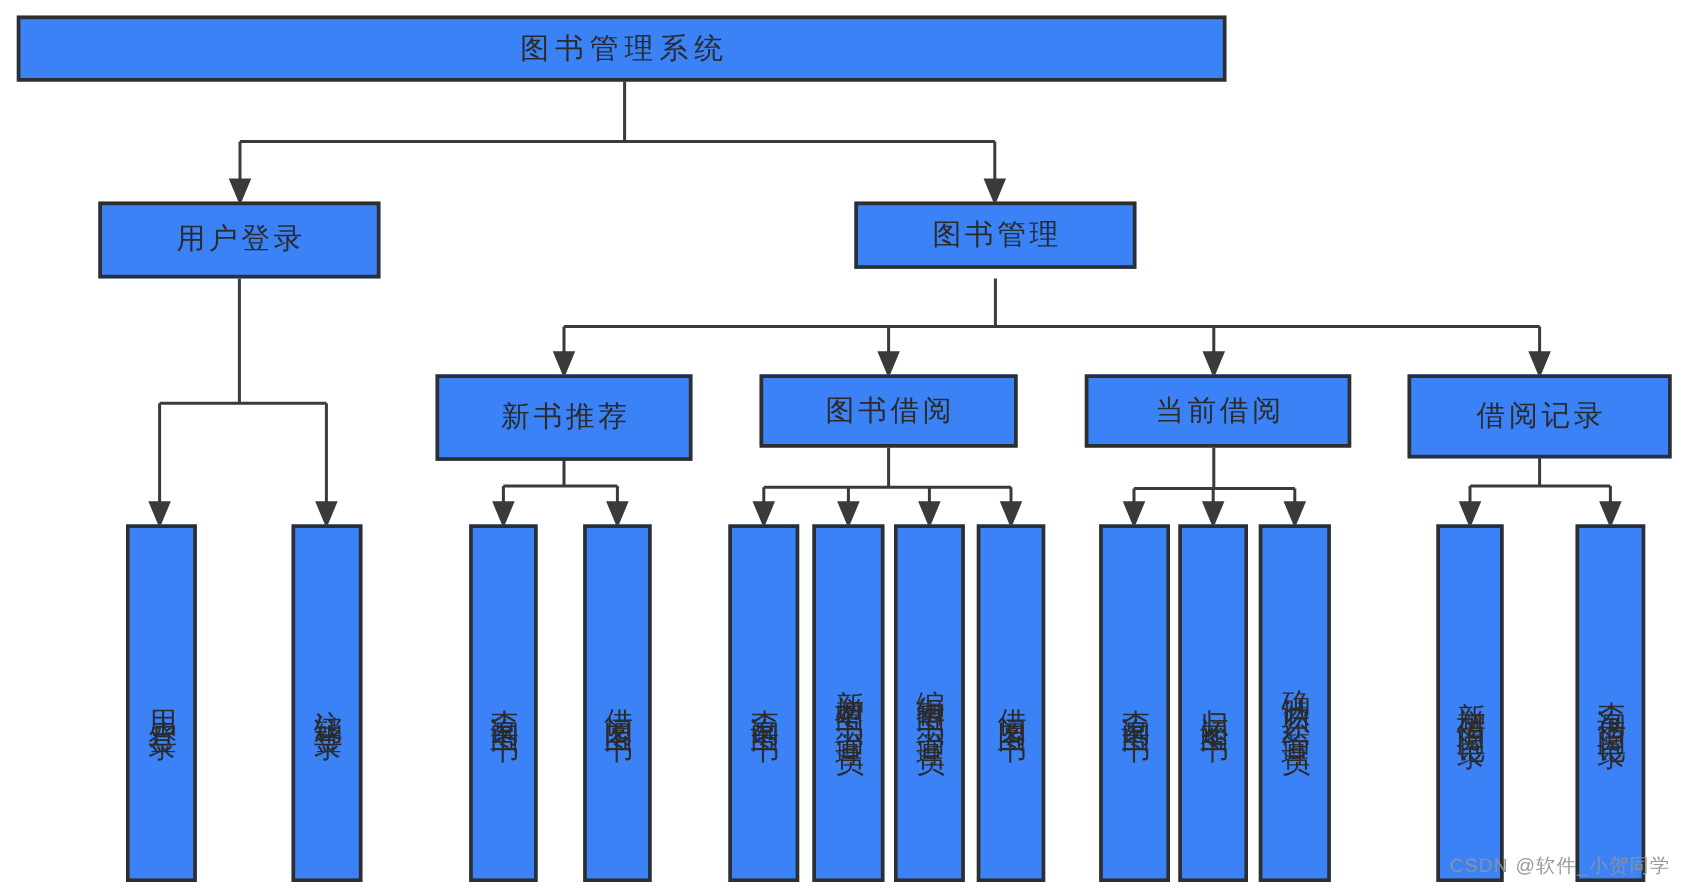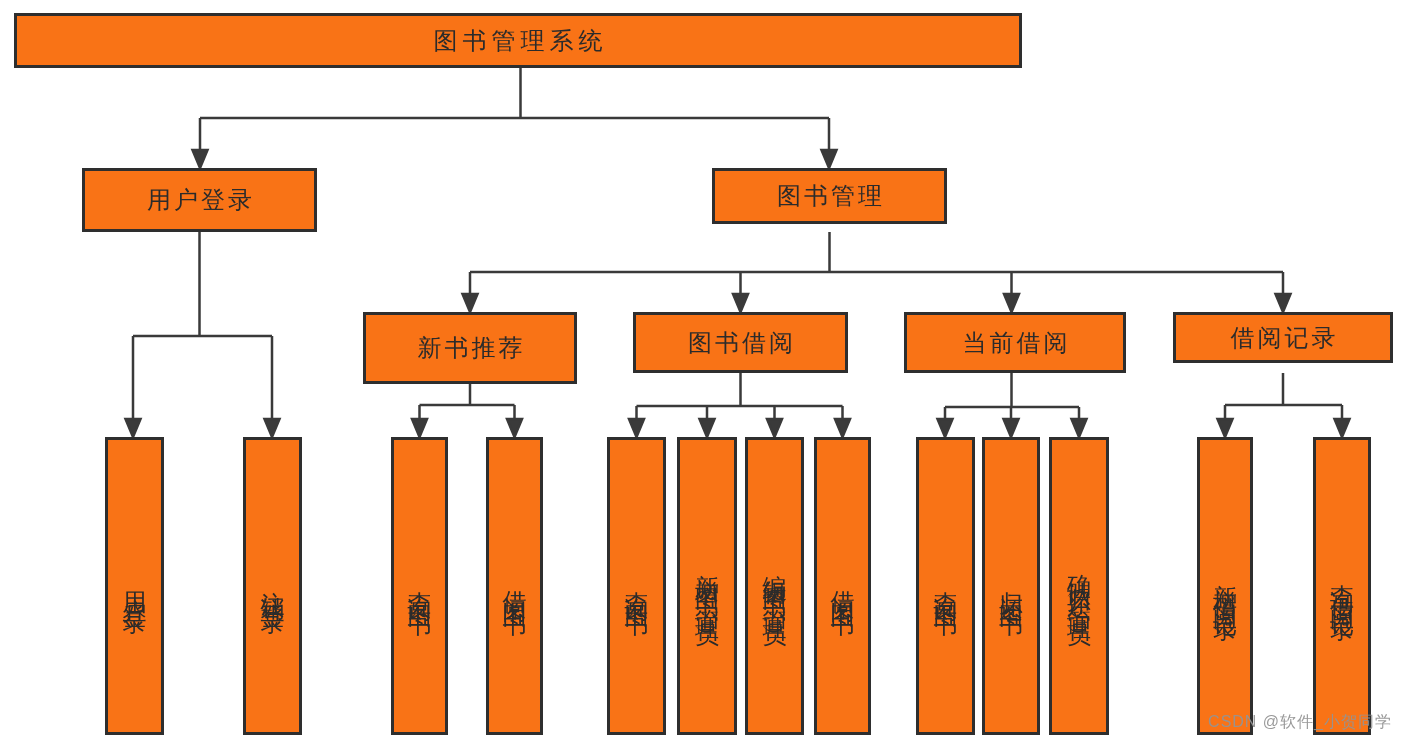--- a/index.html
+++ b/index.html
@@ -8,21 +8,21 @@
     width: 1405px;
     height: 747px;
     background: #ffffff;
     font-family: "Liberation Sans", "DejaVu Sans", sans-serif;
     overflow: hidden;
   }
   .stage svg { position: absolute; left: 0; top: 0; }
   .box {
     position: absolute;
     box-sizing: border-box;
-    background: #f97316;
+    background: #3b82f6;
     border: 3px solid #2e2e2e;
     display: flex;
     align-items: center;
     justify-content: center;
     color: #2b2b2b;
   }
   .hlabel {
     font-size: 24px;
     letter-spacing: 3px;
     line-height: 1;
@@ -117,21 +117,21 @@
 
   <div class="box" style="left:363px; top:312px; width:214px; height:72px;">
     <span class="hlabel">新书推荐</span>
   </div>
   <div class="box" style="left:633px; top:312px; width:215px; height:61px;">
     <span class="hlabel">图书借阅</span>
   </div>
   <div class="box" style="left:904px; top:312px; width:222px; height:61px;">
     <span class="hlabel">当前借阅</span>
   </div>
-  <div class="box" style="left:1173px; top:312px; width:220px; height:51px;">
+  <div class="box" style="left:1173px; top:312px; width:220px; height:70px;">
     <span class="hlabel">借阅记录</span>
   </div>
 
   <div class="box" style="left:105px; top:437px; width:59px; height:298px;">
     <span class="vlabel">用户登录</span>
   </div>
   <div class="box" style="left:243px; top:437px; width:59px; height:298px;">
     <span class="vlabel">注销登录</span>
   </div>
   <div class="box" style="left:391px; top:437px; width:57px; height:298px;">

